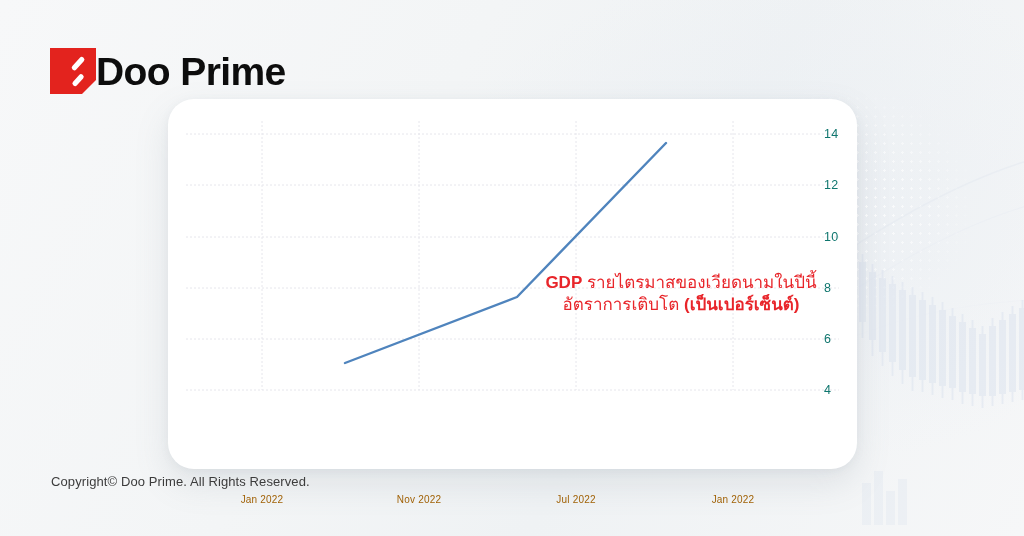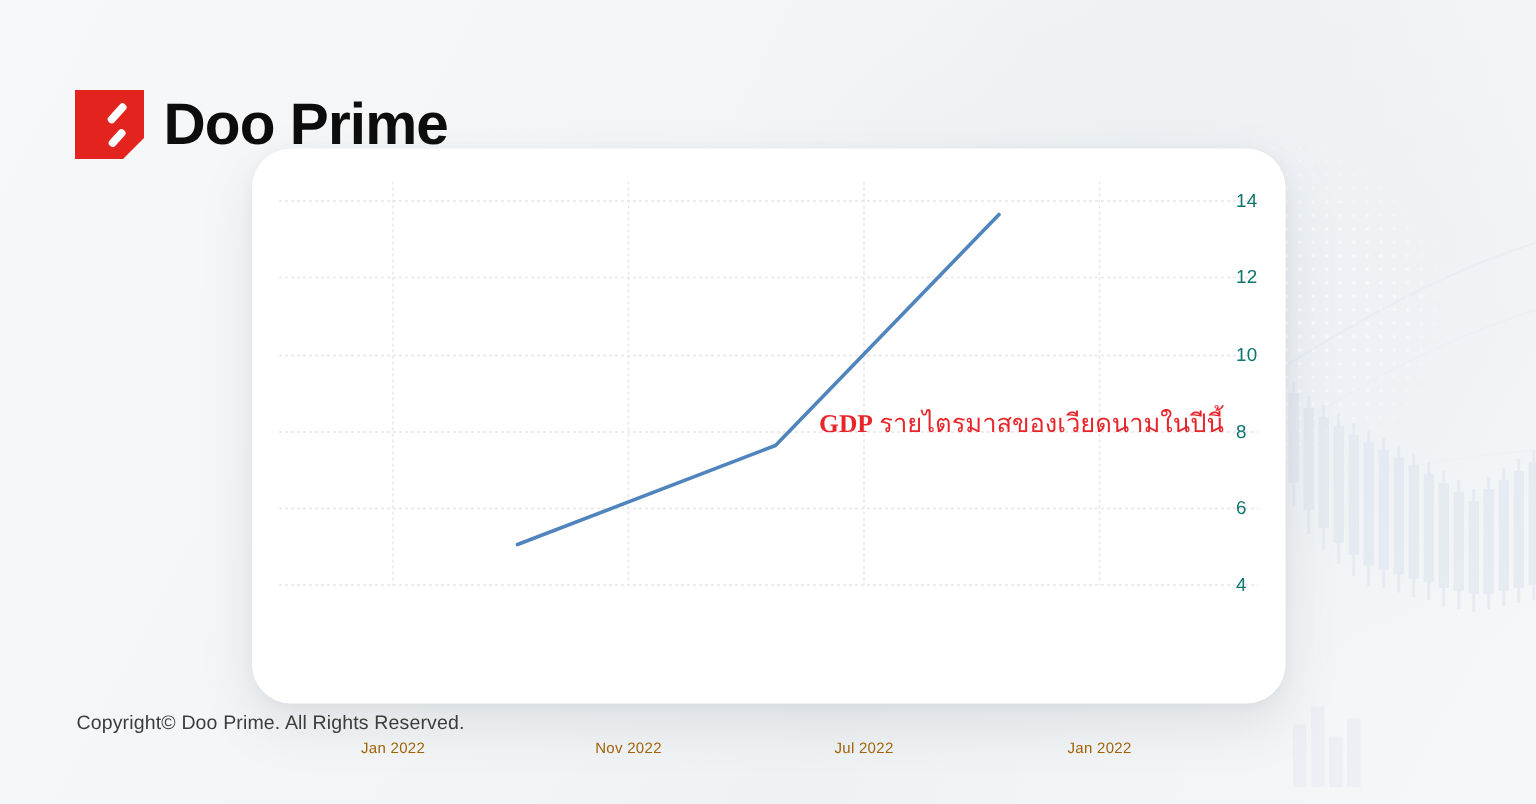--- a/index.html
+++ b/index.html
@@ -63,24 +63,23 @@
     width: 90px;
     height: 70px;
     pointer-events: none;
     opacity: 0.35;
   }
 
   
   .logo-wrap {
     position: absolute;
     left: 50px;
-    top: 60px;
+    top: 48px;
     display: flex;
     align-items: center;
-    gap: 13px;
     justify-content: center;
   }
   .logo-mark {
     width: 46px;
     height: 46px;
     flex: 0 0 auto;
   }
   .logo-text {
     font-size: 39px;
     font-weight: bold;
@@ -163,21 +162,21 @@
   .annotation {
     position: absolute;
     left: 355px;
     top: 151px;
     width: 280px;
     text-align: center;
     color: #e8252a;
     line-height: 1.32;
     font-size: 17px;
   }
-  .annotation .ann-line { display: block; white-space: nowrap; font-family: Liberation Serif, serif; }
+  .annotation .ann-line { display: block; white-space: nowrap; }
   .annotation .gdp-strong { font-weight: bold; }
   .annotation .ann-bold { font-weight: bold; }
 
   .attribution {
     position: absolute;
     left: 342px;
     top: 310px;
     font-size: 7.6px;
     letter-spacing: 1.15px;
     color: #9a9ab4;
@@ -289,20 +288,21 @@
 
       <div class="x-labels">
         <div class="x-label" style="left:76px">Jan 2022</div>
         <div class="x-label" style="left:233px">Nov 2022</div>
         <div class="x-label" style="left:390px">Jul 2022</div>
         <div class="x-label" style="left:547px">Jan 2022</div>
       </div>
 
       <div class="annotation">
         <span class="ann-line"><span class="gdp-strong">GDP</span><span> รายไตรมาสของเวียดนามในปีนี้</span></span>
+        <span class="ann-line"><span>อัตราการเติบโต </span><span class="ann-bold">(เป็นเปอร์เซ็นต์)</span></span>
       </div>
 
     </div>
   </div>
 
   <div class="copyright">Copyright© Doo Prime. All Rights Reserved.</div>
 
 </div>
 
 </body></html>

